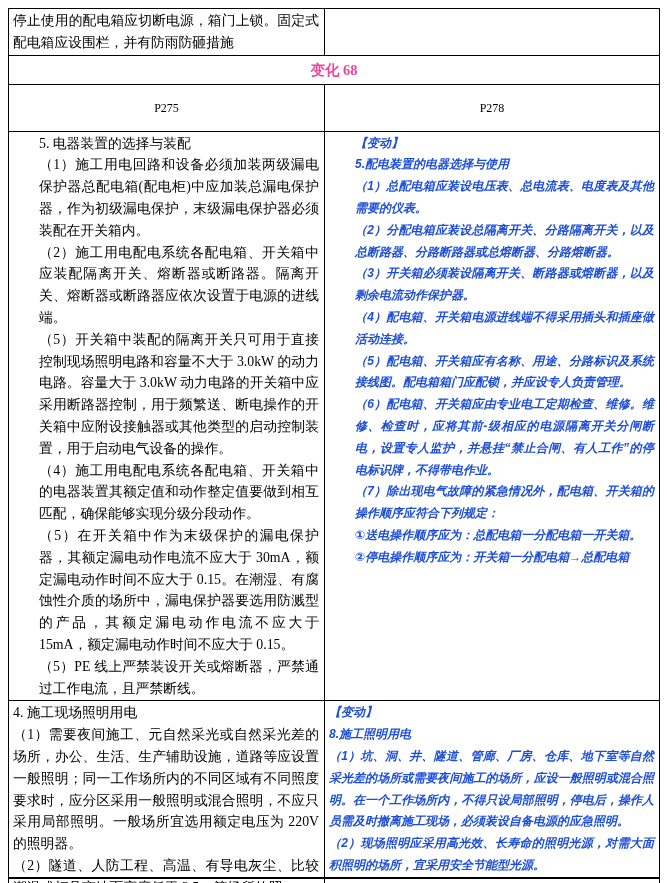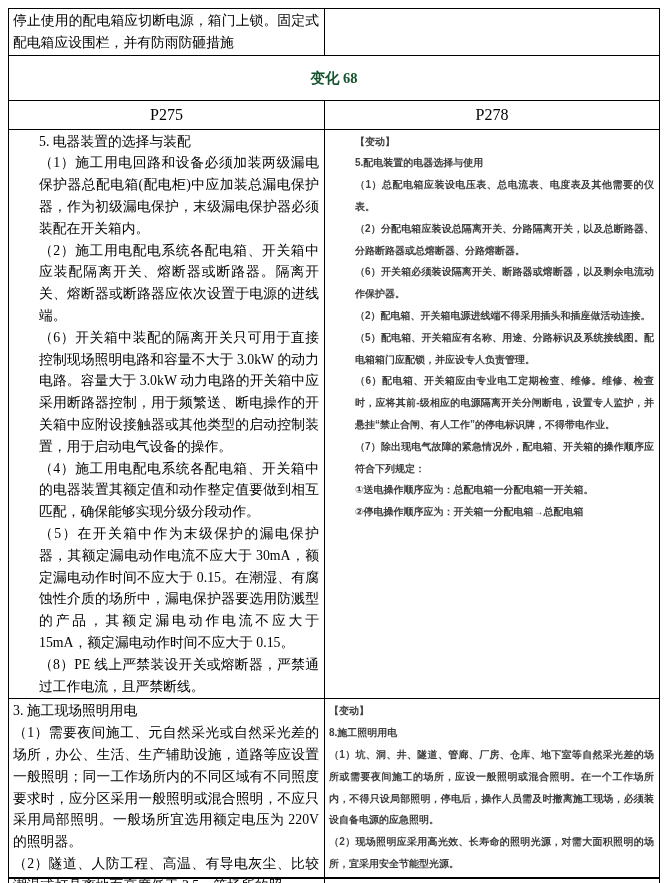--- a/index.html
+++ b/index.html
@@ -37,40 +37,41 @@
     text-align: justify;
   }
   .src-text p {
     font-family: "Liberation Serif", "DejaVu Serif", serif;
     font-size: 13.8px;
     line-height: 21.8px;
     color: #000000;
   }
   .rev-text p {
     font-family: "Liberation Sans", "DejaVu Sans", sans-serif;
-    font-size: 10px;
+    font-size: 12px;
     font-weight: bold;
     line-height: 21.8px;
-    color: #404040;
+    color: #1d4ed8;
+    font-style: italic;
   }
   tr.change-row td {
     text-align: center;
     font-weight: bold;
     font-size: 14.5px;
     line-height: 18px;
     height: 21px;
-    padding: 13px;
-    color: #14532d;
+    padding: 5px;
+    color: #ec4899;
   }
   tr.page-row td {
     text-align: center;
-    font-size: 16px;
+    font-size: 12px;
     line-height: 18px;
     height: 22px;
-    padding: 5px;
+    padding: 14px;
     color: #000000;
   }
   tr.partial-row td   { height: 46px; }
   tr.content-row-68 td { height: 544px; padding-left: 30px; }
   tr.content-row-69 td { height: 200px; }
 
   .bottom-crop-line {
     position: absolute;
     left: 8px;
     top: 877px;
@@ -104,43 +105,43 @@
     </tr>
     <tr class="page-row">
       <td>P275</td>
       <td>P278</td>
     </tr>
     <tr class="content-row-68">
       <td class="src-text">
         <p>5. 电器装置的选择与装配</p>
         <p>（1）施工用电回路和设备必须加装两级漏电保护器总配电箱(配电柜)中应加装总漏电保护器，作为初级漏电保护，末级漏电保护器必须装配在开关箱内。</p>
         <p>（2）施工用电配电系统各配电箱、开关箱中应装配隔离开关、熔断器或断路器。隔离开关、熔断器或断路器应依次设置于电源的进线端。</p>
-        <p>（6）开关箱中装配的隔离开关只可用于直接控制现场照明电路和容量不大于 3.0kW 的动力电路。容量大于 3.0kW 动力电路的开关箱中应采用断路器控制，用于频繁送、断电操作的开关箱中应附设接触器或其他类型的启动控制装置，用于启动电气设备的操作。</p>
+        <p>（5）开关箱中装配的隔离开关只可用于直接控制现场照明电路和容量不大于 3.0kW 的动力电路。容量大于 3.0kW 动力电路的开关箱中应采用断路器控制，用于频繁送、断电操作的开关箱中应附设接触器或其他类型的启动控制装置，用于启动电气设备的操作。</p>
         <p>（4）施工用电配电系统各配电箱、开关箱中的电器装置其额定值和动作整定值要做到相互匹配，确保能够实现分级分段动作。</p>
         <p>（5）在开关箱中作为末级保护的漏电保护器，其额定漏电动作电流不应大于 30mA，额定漏电动作时间不应大于 0.15。在潮湿、有腐蚀性介质的场所中，漏电保护器要选用防溅型的产品，其额定漏电动作电流不应大于 15mA，额定漏电动作时间不应大于 0.15。</p>
-        <p>（8）PE 线上严禁装设开关或熔断器，严禁通过工作电流，且严禁断线。</p>
+        <p>（5）PE 线上严禁装设开关或熔断器，严禁通过工作电流，且严禁断线。</p>
       </td>
       <td class="rev-text">
         <p>【变动】</p>
         <p>5.配电装置的电器选择与使用</p>
         <p>（1）总配电箱应装设电压表、总电流表、电度表及其他需要的仪表。</p>
         <p>（2）分配电箱应装设总隔离开关、分路隔离开关，以及总断路器、分路断路器或总熔断器、分路熔断器。</p>
-        <p>（6）开关箱必须装设隔离开关、断路器或熔断器，以及剩余电流动作保护器。</p>
-        <p>（2）配电箱、开关箱电源进线端不得采用插头和插座做活动连接。</p>
+        <p>（3）开关箱必须装设隔离开关、断路器或熔断器，以及剩余电流动作保护器。</p>
+        <p>（4）配电箱、开关箱电源进线端不得采用插头和插座做活动连接。</p>
         <p>（5）配电箱、开关箱应有名称、用途、分路标识及系统接线图。配电箱箱门应配锁，并应设专人负责管理。</p>
         <p>（6）配电箱、开关箱应由专业电工定期检查、维修。维修、检查时，应将其前-级相应的电源隔离开关分闸断电，设置专人监护，并悬挂“禁止合闸、有人工作”的停电标识牌，不得带电作业。</p>
         <p>（7）除出现电气故障的紧急情况外，配电箱、开关箱的操作顺序应符合下列规定：</p>
         <p>①送电操作顺序应为：总配电箱一分配电箱一开关箱。</p>
         <p>②停电操作顺序应为：开关箱一分配电箱→总配电箱</p>
       </td>
     </tr>
 
     <tr class="content-row-69">
       <td class="src-text">
-        <p>3. 施工现场照明用电</p>
+        <p>4. 施工现场照明用电</p>
         <p>（1）需要夜间施工、元自然采光或自然采光差的场所，办公、生活、生产辅助设施，道路等应设置一般照明；同一工作场所内的不同区域有不同照度要求时，应分区采用一般照明或混合照明，不应只采用局部照明。一般场所宜选用额定电压为 220V 的照明器。</p>
         <p>（2）隧道、人防工程、高温、有导电灰尘、比较潮温或灯具离地面高度低于 2.5m 等场所的照</p>
       </td>
       <td class="rev-text">
         <p>【变动】</p>
         <p>8.施工照明用电</p>
         <p>（1）坑、洞、井、隧道、管廊、厂房、仓库、地下室等自然采光差的场所或需要夜间施工的场所，应设一般照明或混合照明。在一个工作场所内，不得只设局部照明，停电后，操作人员需及时撤离施工现场，必须装设自备电源的应急照明。</p>
         <p>（2）现场照明应采用高光效、长寿命的照明光源，对需大面积照明的场所，宜采用安全节能型光源。</p>
       </td>
     </tr>

